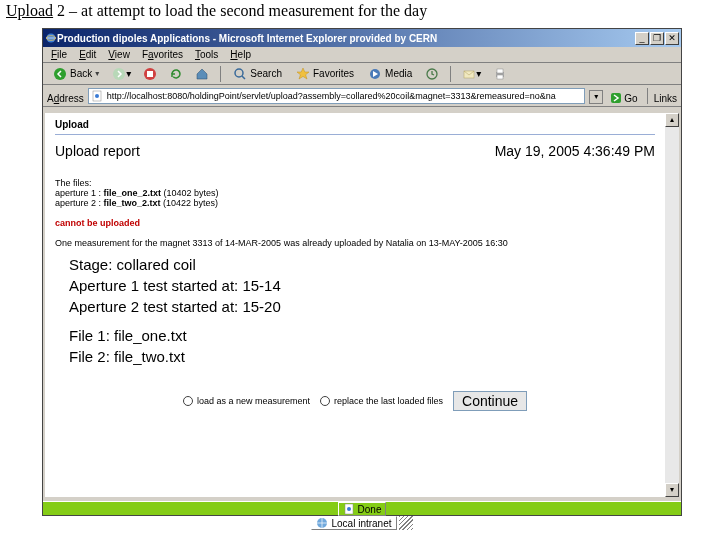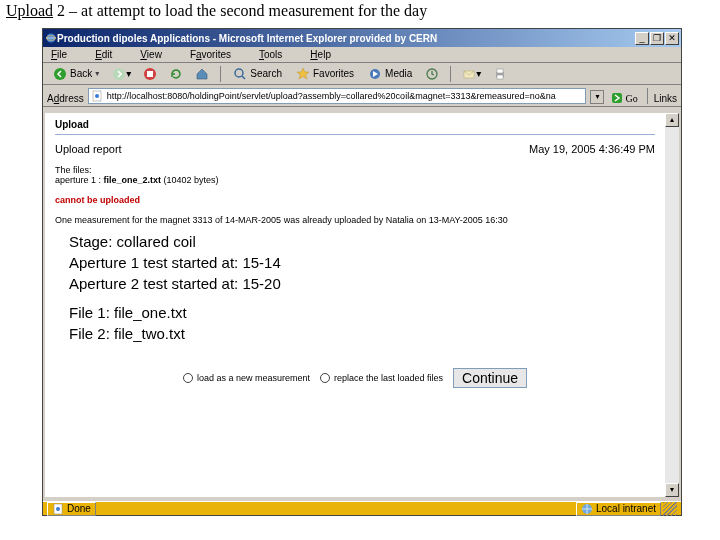--- a/index.html
+++ b/index.html
@@ -4,43 +4,43 @@
 <style>
   * { box-sizing: border-box; margin: 0; padding: 0; }
   body { font-family: "Times New Roman", serif; font-size: 14px; width: 720px; height: 540px; background: #fff; }
   .caption { padding: 2px 6px 4px 6px; font-size: 16px; }
   .underline { text-decoration: underline; }
   .window { position: absolute; left: 42px; top: 28px; width: 640px; height: 488px; border: 1px solid #444; background: #d4d0c8; font-family: Tahoma, Arial, sans-serif; font-size: 10px; }
   .titlebar { display: flex; align-items: center; justify-content: space-between; height: 18px; background: linear-gradient(to right, #0a246a, #a6caf0); color: #fff; padding: 0 2px 0 2px; }
   .titlebar-left { display: flex; align-items: center; gap: 0; font-size: 10px; font-weight: bold; }
   .titlebar-right { display: flex; gap: 1px; }
   .winbtn { width: 14px; height: 13px; background: #d4d0c8; border: 1px solid #fff; border-right-color: #404040; border-bottom-color: #404040; color: #000; font-size: 9px; line-height: 11px; text-align: center; }
-  .menubar { display: flex; gap: 28px; padding: 2px 8px; font-size: 10px; border-bottom: 1px solid #808080; }
+  .menubar { display: flex; gap: 12px; padding: 2px 8px; font-size: 10px; border-bottom: 1px solid #808080; }
   .menubar span { cursor: default; }
   .menubar span u { text-decoration: underline; }
   .toolbar { display: flex; align-items: center; gap: 6px; padding: 2px 6px; border-bottom: 1px solid #808080; height: 22px; font-size: 10px; }
   .tbtn { display: flex; align-items: center; gap: 3px; padding: 1px 4px; }
   .tbtn .drop { font-size: 8px; color: #404040; }
   .tbbtnsmall { display: flex; align-items: center; padding: 1px 3px; }
   .sep { width: 1px; height: 16px; background: #808080; margin: 0 2px; }
   .addrbar { display: flex; align-items: flex-end; gap: 4px; padding: 2px 4px; border-bottom: 1px solid #808080; height: 22px; font-size: 10px; }
   .addrfield { flex: 1; background: #fff; border: 1px solid #7f9db9; height: 16px; padding: 0 2px; display: flex; align-items: center; overflow: hidden; white-space: nowrap; font-size: 9px; }
   .dropbtn { width: 14px; height: 14px; background: #d4d0c8; border: 1px solid #808080; text-align: center; line-height: 11px; font-size: 8px; }
-  .gobtn { display: flex; align-items: center; gap: 2px; padding: 0 3px; font-family: Liberation Serif, serif; }
+  .gobtn { display: flex; align-items: center; gap: 2px; padding: 0 3px; }
   .content { background: #fff; position: absolute; left: 2px; right: 16px; top: 84px; bottom: 18px; overflow: hidden; padding: 6px 10px; font-size: 9px; color: #000; }
   .scrollbar { position: absolute; right: 2px; top: 84px; bottom: 18px; width: 14px; background: #e8e8e8; }
   .scrollbtn { width: 14px; height: 14px; background: #d4d0c8; border: 1px solid #fff; border-right-color: #404040; border-bottom-color: #404040; font-size: 8px; text-align: center; line-height: 11px; }
   .scrollbtn.bottom { position: absolute; bottom: 0; }
-  .statusbar { position: absolute; left: 0; right: 0; bottom: 0; height: 14px; background: #eab308; border-top: 1px solid #fff; display: flex; align-items: center; justify-content: space-between; padding: 0 4px; font-size: 10px; }
+  .statusbar { position: absolute; left: 0; right: 0; bottom: 0; height: 14px; background: #84cc16; border-top: 1px solid #fff; display: flex; align-items: center; justify-content: space-between; padding: 0 4px; font-size: 10px; flex-direction: column; }
   .status-cell { display: flex; align-items: center; gap: 3px; border: 1px solid #808080; border-top-color: #fff; border-left-color: #fff; padding: 0 4px; height: 14px; }
   .grip { width: 14px; height: 14px; background: repeating-linear-gradient(135deg, #808080 0 1px, transparent 1px 3px); }
   .ie-icon { width: 12px; height: 12px; }
   h3.section { font-size: 10px; font-weight: bold; margin-bottom: 4px; }
   .hr { border-top: 1px solid #9aaed6; margin: 4px 0 8px 0; }
-  .row { display: flex; justify-content: space-between; font-size: 11px; }
+  .row { display: flex; justify-content: space-between; font-size: 14px; }
   .err { color: #c00000; font-weight: bold; margin: 10px 0; font-size: 9px; }
   .indent { margin-left: 14px; margin-top: 6px; line-height: 1.4; font-size: 15px; }
   .actions { display: flex; align-items: center; gap: 10px; justify-content: center; margin-top: 24px; font-size: 9px; }
   .actions label { display: flex; align-items: flex-start; gap: 4px; }
   .radio { width: 10px; height: 10px; border: 1px solid #404040; border-radius: 50%; background: #fff; display: inline-block; }
   .continue { border: 1px solid #7f9db9; background: #e7e7e7; padding: 1px 8px; font-size: 14px; }
   .svgico { vertical-align: middle; }
 </style>
 </head>
 <body>
@@ -173,24 +173,27 @@
     <span>Links</span>
   </div>
 
   <div class="content">
     <h3 class="section">Upload</h3>
     <div class="hr"></div>
     <div class="row">
       <span>Upload report</span>
       <span>May 19, 2005 4:36:49 PM</span>
     </div>
-    <div style="margin-top:10px">
+    <div style="margin-top:19px">
       <div>The files:</div>
       <div>
         <span>aperture 1 : </span><b>file_one_2.txt</b><span> (10402 bytes)</span>
+      </div>
+      <div>
+        <span>aperture 2 : </span><b>file_two_2.txt</b><span> (10422 bytes)</span>
       </div>
     </div>
     <div class="err">cannot be uploaded</div>
     <div>One measurement for the magnet 3313 of 14-MAR-2005 was already uploaded by Natalia on 13-MAY-2005 16:30</div>
     <div class="indent">
       <div>Stage: collared coil</div>
       <div>Aperture 1 test started at: 15-14</div>
       <div>Aperture 2 test started at: 15-20</div>
       <div style="height:8px"></div>
       <div>File 1: file_one.txt</div>

